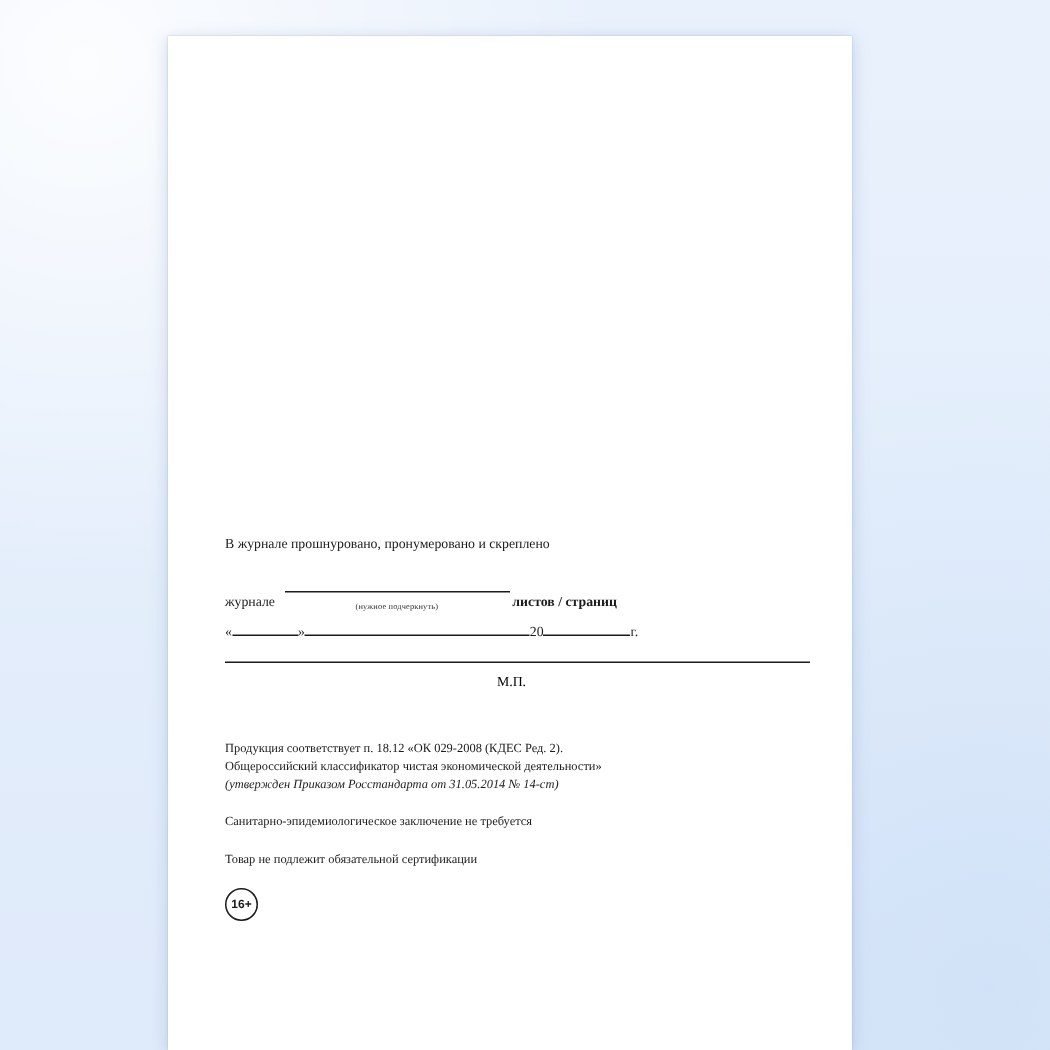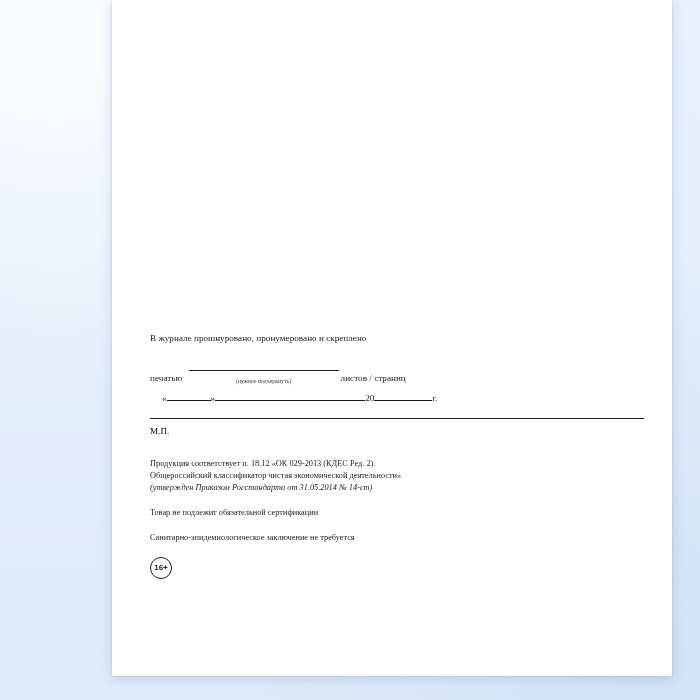--- a/index.html
+++ b/index.html
@@ -25,22 +25,22 @@
     position: absolute;
     inset: 0;
     background:
       radial-gradient(circle at 8% 6%, rgba(255,255,255,0.85) 0%, rgba(255,255,255,0) 38%),
       radial-gradient(circle at 94% 94%, rgba(197,219,245,0.55) 0%, rgba(197,219,245,0) 45%);
     pointer-events: none;
   }
   .sheet {
     position: absolute;
     left: 112px;
-    top: 0;
-    width: 560px;
+    top: 24px;
+    width: 456px;
     height: 676px;
     background: #ffffff;
     box-shadow: 0 2px 10px rgba(120,150,190,0.35), 0 0 1px rgba(120,150,190,0.5);
   }
   .content {
     position: absolute;
     left: 38px;
     right: 28px;
     top: 332px;
   }
@@ -68,45 +68,45 @@
     color: #333;
     text-align: center;
     margin-top: 1px;
     letter-spacing: 0.1px;
   }
   .row-print {
     margin-bottom: 6px;
   }
   .row-print .afterline {
     margin-left: 2px;
+    font-weight: bold;
   }
   .hintwrap {
     display: inline-block;
     text-align: center;
     width: 150px;
     margin-left: 4px;
     position: relative;
     top: 2px;
   }
   .row-date {
     margin-bottom: 12px;
-    margin-left: 12px;
   }
   .row-fio {
     margin-bottom: 10px;
   }
   .longrule {
     border-bottom: 1px solid #1b1b1b;
     height: 0;
     margin: 0 0 7px 0;
   }
   .mp {
-    text-align: left;
+    text-align: center;
     font-size: 9.2px;
-    margin-bottom: 22px;
+    margin-bottom: 34px;
     padding-right: 8px;
   }
   .legal {
     font-size: 8.3px;
     line-height: 1.45;
     color: #1b1b1b;
   }
   .legal .l1 { }
   .legal .l2 { }
   .legal .l3 {
@@ -154,42 +154,42 @@
 </head>
 <body>
 
 <div id="stage">
   <div class="sheet">
     <div class="content">
 
       <div class="blk line1">В журнале прошнуровано, пронумеровано и скреплено</div>
 
       <div class="blk row-print">
-        <span>печатью</span>
+        <span>журнале</span>
         <span class="hintwrap">
           <span class="fill w-long"></span>
           <span class="hint">(нужное подчеркнуть)</span>
         </span><span class="afterline">листов / страниц</span>
       </div>
 
       <div class="blk row-date">
         <span>«</span><span class="fill w-short"></span><span>»</span><span class="fill w-long"></span><span>20</span><span class="fill w-mid"></span><span>г.</span>
       </div>
 
 
       <div class="longrule"></div>
 
       <div class="mp">М.П.</div>
 
       <div class="legal">
-        <p class="l1">Продукция соответствует п. 18.12 «ОК 029-2013 (КДЕС Ред. 2).</p>
+        <p class="l1">Продукция соответствует п. 18.12 «ОК 029-2008 (КДЕС Ред. 2).</p>
         <p class="l2">Общероссийский классификатор чистая экономической деятельности»</p>
         <p class="l3">(утвержден Приказом Росстандарта от 31.05.2014 № 14-ст)</p>
+        <p class="spaced">Санитарно-эпидемиологическое заключение не требуется</p>
         <p class="spaced">Товар не подлежит обязательной сертификации</p>
-        <p class="spaced">Санитарно-эпидемиологическое заключение не требуется</p>
 
         <div class="markrow">
           <span class="agebadge">16+</span>
         </div>
       </div>
 
     </div>
   </div>
 </div>
 

